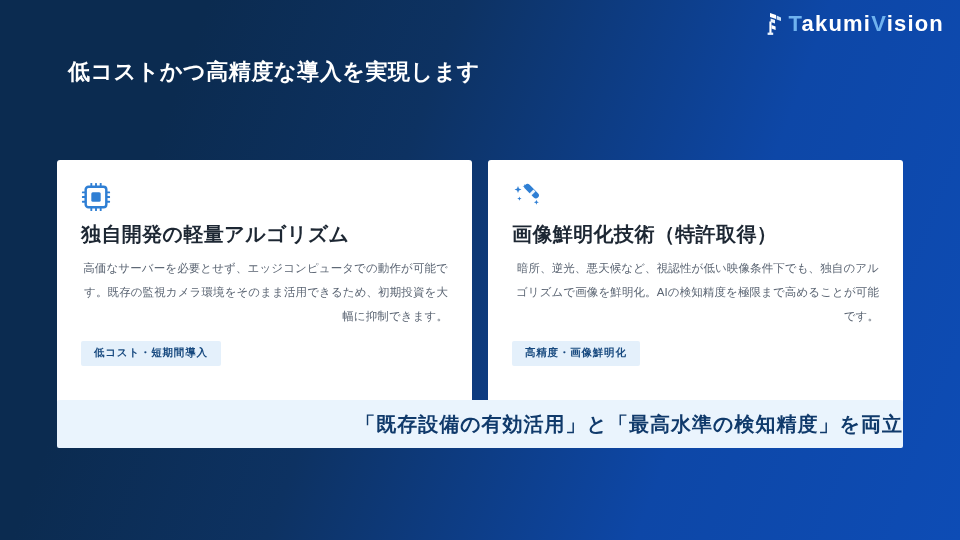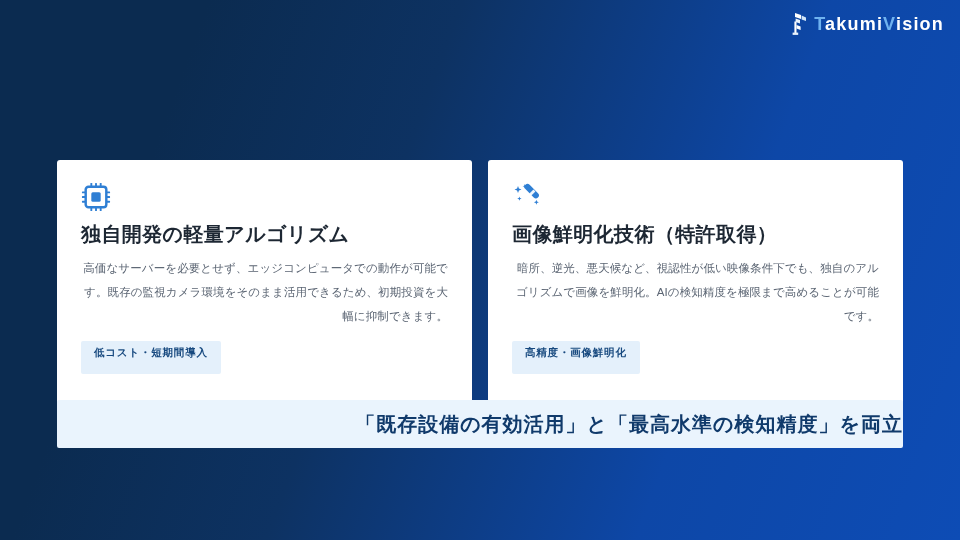--- a/index.html
+++ b/index.html
@@ -36,21 +36,21 @@
     align-items: center;
     gap: 6px;
     height: 28px;
   }
   .brand-mark {
     width: 22px;
     height: 24px;
     display: block;
   }
   .brand-word {
-    font-size: 18px;
+    font-size: 22px;
     font-weight: bold;
     letter-spacing: 1.2px;
     line-height: 1;
     color: #ffffff;
     white-space: nowrap;
   }
   .brand-word .accent { color: #6fb2ef; }
 
   
   .headline {
@@ -107,21 +107,21 @@
     text-align: right;
   }
   .card-badge {
     display: inline-block;
     margin-top: 12px;
     background: #e4f0fb;
     color: #17497f;
     font-size: 10.5px;
     font-weight: bold;
     letter-spacing: 0.8px;
-    padding: 5px 13px 14px 13px;
+    padding: 5px 13px 6px 13px;
     border-radius: 2px;
   }
 
   
   .banner {
     position: absolute;
     left: 57px;
     top: 400px;
     width: 846px;
     height: 48px;
@@ -152,20 +152,21 @@
         <path d="M9.6 6.4 L14 8 L14 11.4 L9.6 9.9 Z" fill="#e8f2fc"></path>
         <rect x="8.4" y="9.5" width="2.1" height="12" fill="#ffffff"></rect>
         <path d="M10.5 13 L14.6 14.6 L14.6 18 L10.5 16.4 Z" fill="#ffffff"></path>
         <rect x="6.6" y="20.6" width="5.6" height="2.3" fill="#e8f2fc"></rect>
       </svg>
     </span>
     <span class="brand-word"><span class="accent">T</span><span>akumi</span><span class="accent">V</span><span>ision</span></span>
   </div>
 
   <div class="headline">
+    <span class="headline-line">低コストかつ高精度な導入を実現します</span>
   </div>
 
   <div class="cards">
 
     <div class="card">
       <span>
         <svg class="card-icon" viewBox="0 0 32 32" xmlns="http://www.w3.org/2000/svg">
           <g fill="#2f7fd4">
             <rect x="10" y="1" width="2" height="4" rx="0.6"></rect>
             <rect x="15" y="1" width="2" height="4" rx="0.6"></rect>

